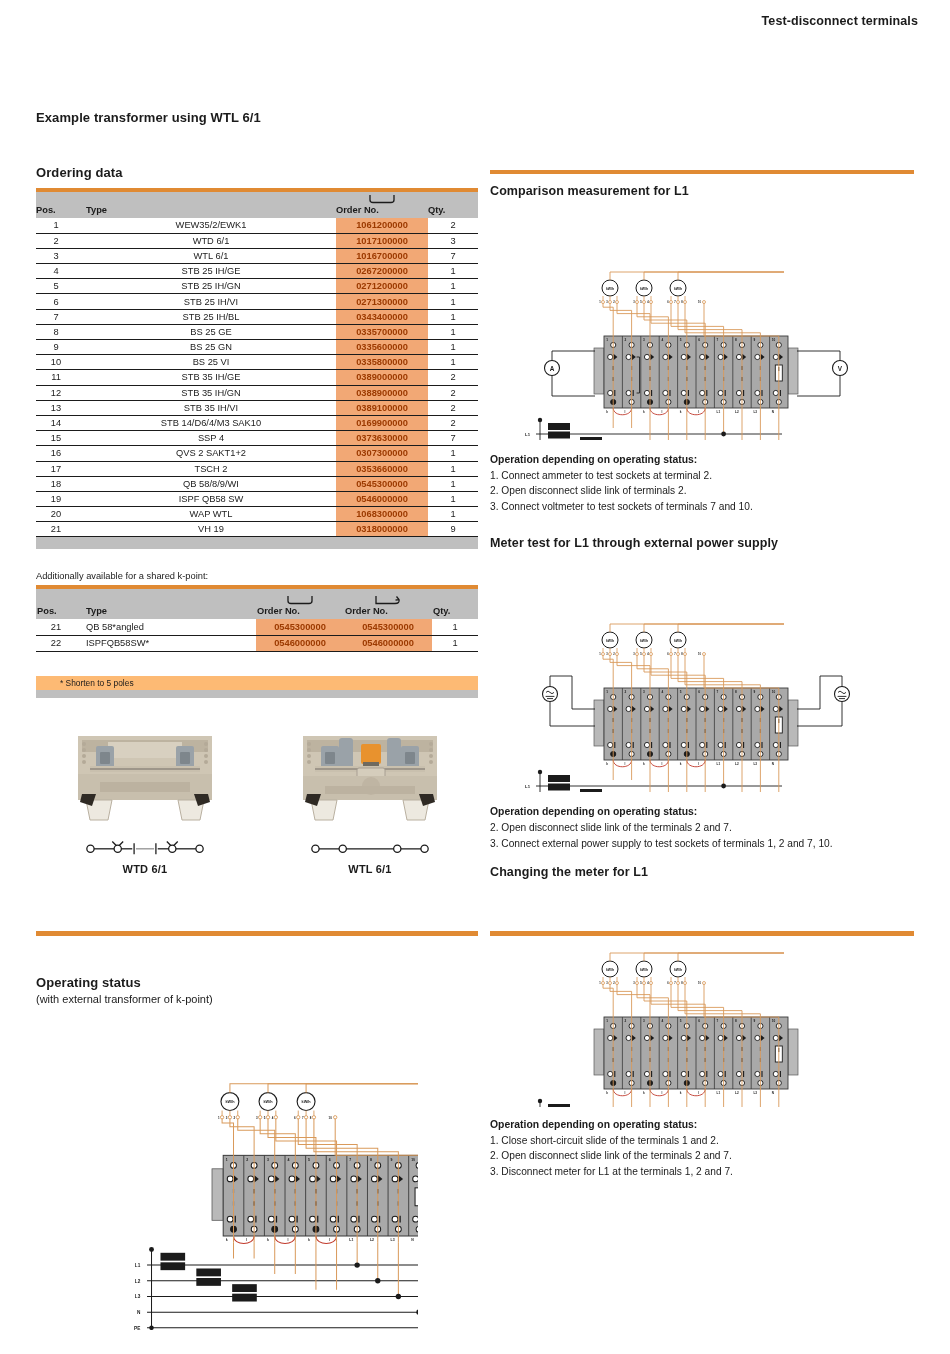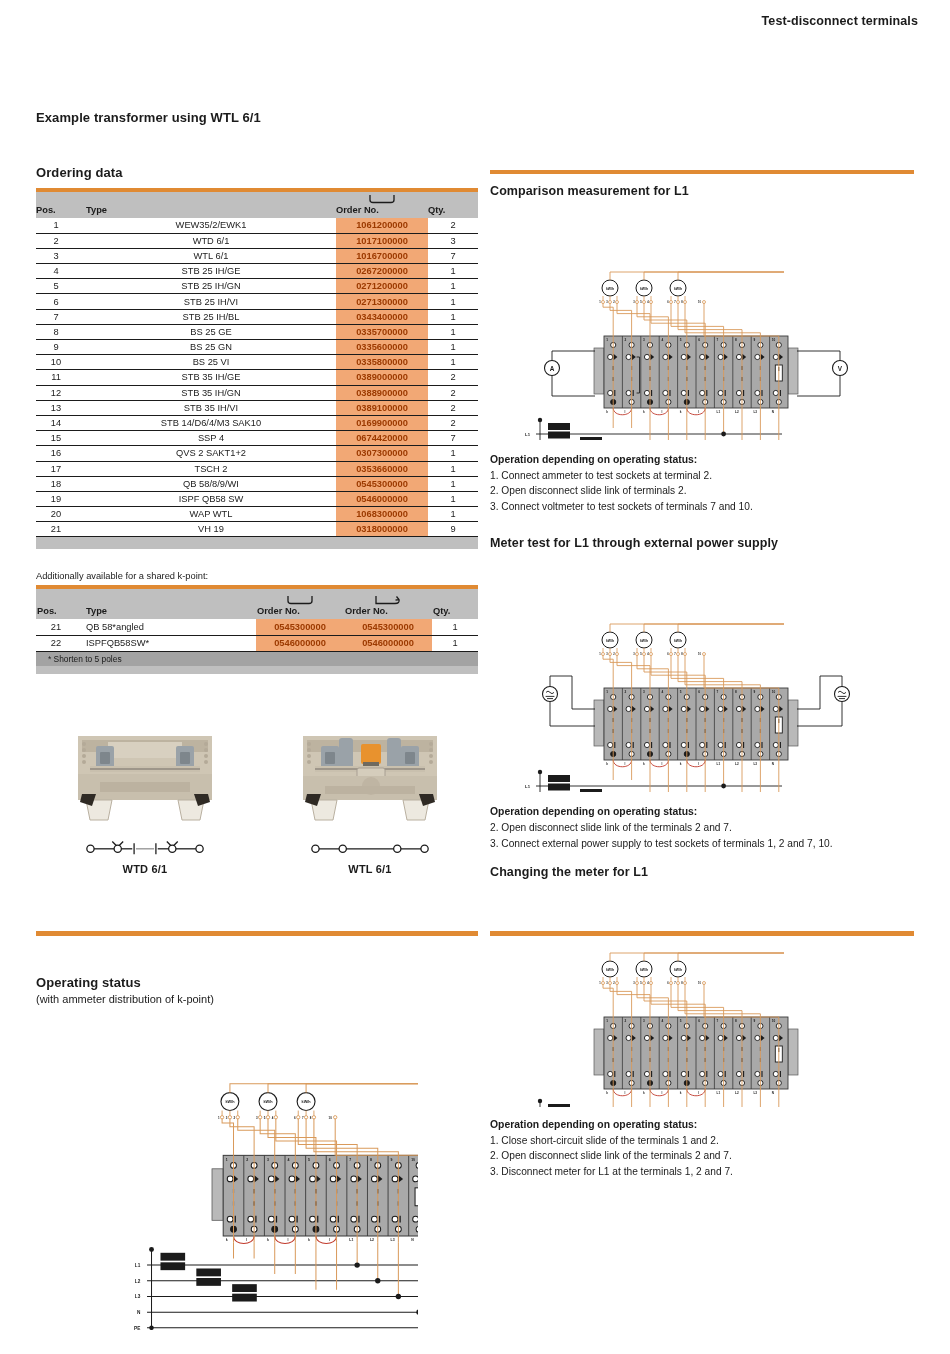--- a/index.html
+++ b/index.html
@@ -42,21 +42,21 @@
   }
   .th-icon { height:11px; position:relative; }
   table.order tbody tr { height:15.2px; border-bottom:1px solid #1b1b1b; }
   table.order tbody tr td { vertical-align:middle; }
   .c-pos  { width:40px;  text-align:center; }
   .c-type { width:auto;  padding-left:10px !important;text-align:center; }
   .c-ord  { width:92px;  text-align:center; background:#F2A875; color:#9C3A00; font-weight:bold; }
   .c-qty  { width:50px;  text-align:center; }
   .tbl-foot-grey { background:#BFBFBF; height:12px; }
   .tbl-foot-note {
-    background:#a3a3a3; font-size:8.4px; padding:2px 0 2px 12px; color:#1b1b1b;
+    background:#fdba74; font-size:8.4px; padding:2px 0 2px 24px; color:#1b1b1b;margin-top:24px;
   }
   .note-line { font-size:9.3px; margin:0 0 4px 0; }
 
   
   table.kpt { border-collapse:collapse; width:100%; font-size:9.3px; }
   table.kpt thead tr { background:#BFBFBF; height:30px; }
   table.kpt thead th { font-weight:bold; text-align:left; vertical-align:bottom; padding-bottom:3px; }
   table.kpt tbody tr { height:16px; border-bottom:1px solid #1b1b1b; }
   .k-pos{width:40px;text-align:center;} .k-type{padding-left:10px;}
   .k-ord{width:88px;text-align:center;background:#F2A875;color:#9C3A00;font-weight:bold;}
@@ -201,21 +201,21 @@
             </tr>
             <tr>
               <td class="c-pos">14</td>
               <td class="c-type">STB 14/D6/4/M3 SAK10</td>
               <td class="c-ord">0169900000</td>
               <td class="c-qty">2</td>
             </tr>
             <tr>
               <td class="c-pos">15</td>
               <td class="c-type">SSP 4</td>
-              <td class="c-ord">0674420000</td>
+              <td class="c-ord">0373630000</td>
               <td class="c-qty">7</td>
             </tr>
             <tr>
               <td class="c-pos">16</td>
               <td class="c-type">QVS 2 SAKT1+2</td>
               <td class="c-ord">0307300000</td>
               <td class="c-qty">1</td>
             </tr>
             <tr>
               <td class="c-pos">17</td>
@@ -403,21 +403,21 @@
         <circle cx="40" cy="13" r="4" fill="#fff" stroke="#1b1b1b" stroke-width="1.4"></circle>
         <circle cx="100" cy="13" r="4" fill="#fff" stroke="#1b1b1b" stroke-width="1.4"></circle>
         <circle cx="130" cy="13" r="4" fill="#fff" stroke="#1b1b1b" stroke-width="1.4"></circle>
       </svg>
       <div class="photo-cap">WTL 6/1</div>
     </div>
   </div>
 
   <div style="position:absolute;left:36px;top:975px;width:442px;">
     <h1 class="sec">Operating status</h1>
-    <div class="subtle">(with ammeter distribution of k-point)</div>
+    <div class="subtle">(with external transformer of k-point)</div>
   </div>
 
   <div style="position:absolute;left:118px;top:1020px;width:300px;height:310px;">
     <svg width="300" height="310" viewBox="0 0 300 310">
       <g id="bigdiag">
           <line x1="29.040000000000006" y1="245.12000000000003" x2="304.56" y2="245.12000000000003" stroke="#1b1b1b" stroke-width="1.0080000000000002"></line>
           <text x="22.320000000000004" y="246.91200000000003" font-size="4.704000000000001" text-anchor="end" font-family="&quot;Liberation Sans&quot;, sans-serif" font-weight="bold" fill="#1b1b1b">L1</text>
           <line x1="29.040000000000006" y1="260.8" x2="304.56" y2="260.8" stroke="#1b1b1b" stroke-width="1.0080000000000002"></line>
           <text x="22.320000000000004" y="262.592" font-size="4.704000000000001" text-anchor="end" font-family="&quot;Liberation Sans&quot;, sans-serif" font-weight="bold" fill="#1b1b1b">L2</text>
           <line x1="29.040000000000006" y1="276.48" x2="304.56" y2="276.48" stroke="#1b1b1b" stroke-width="1.0080000000000002"></line>

